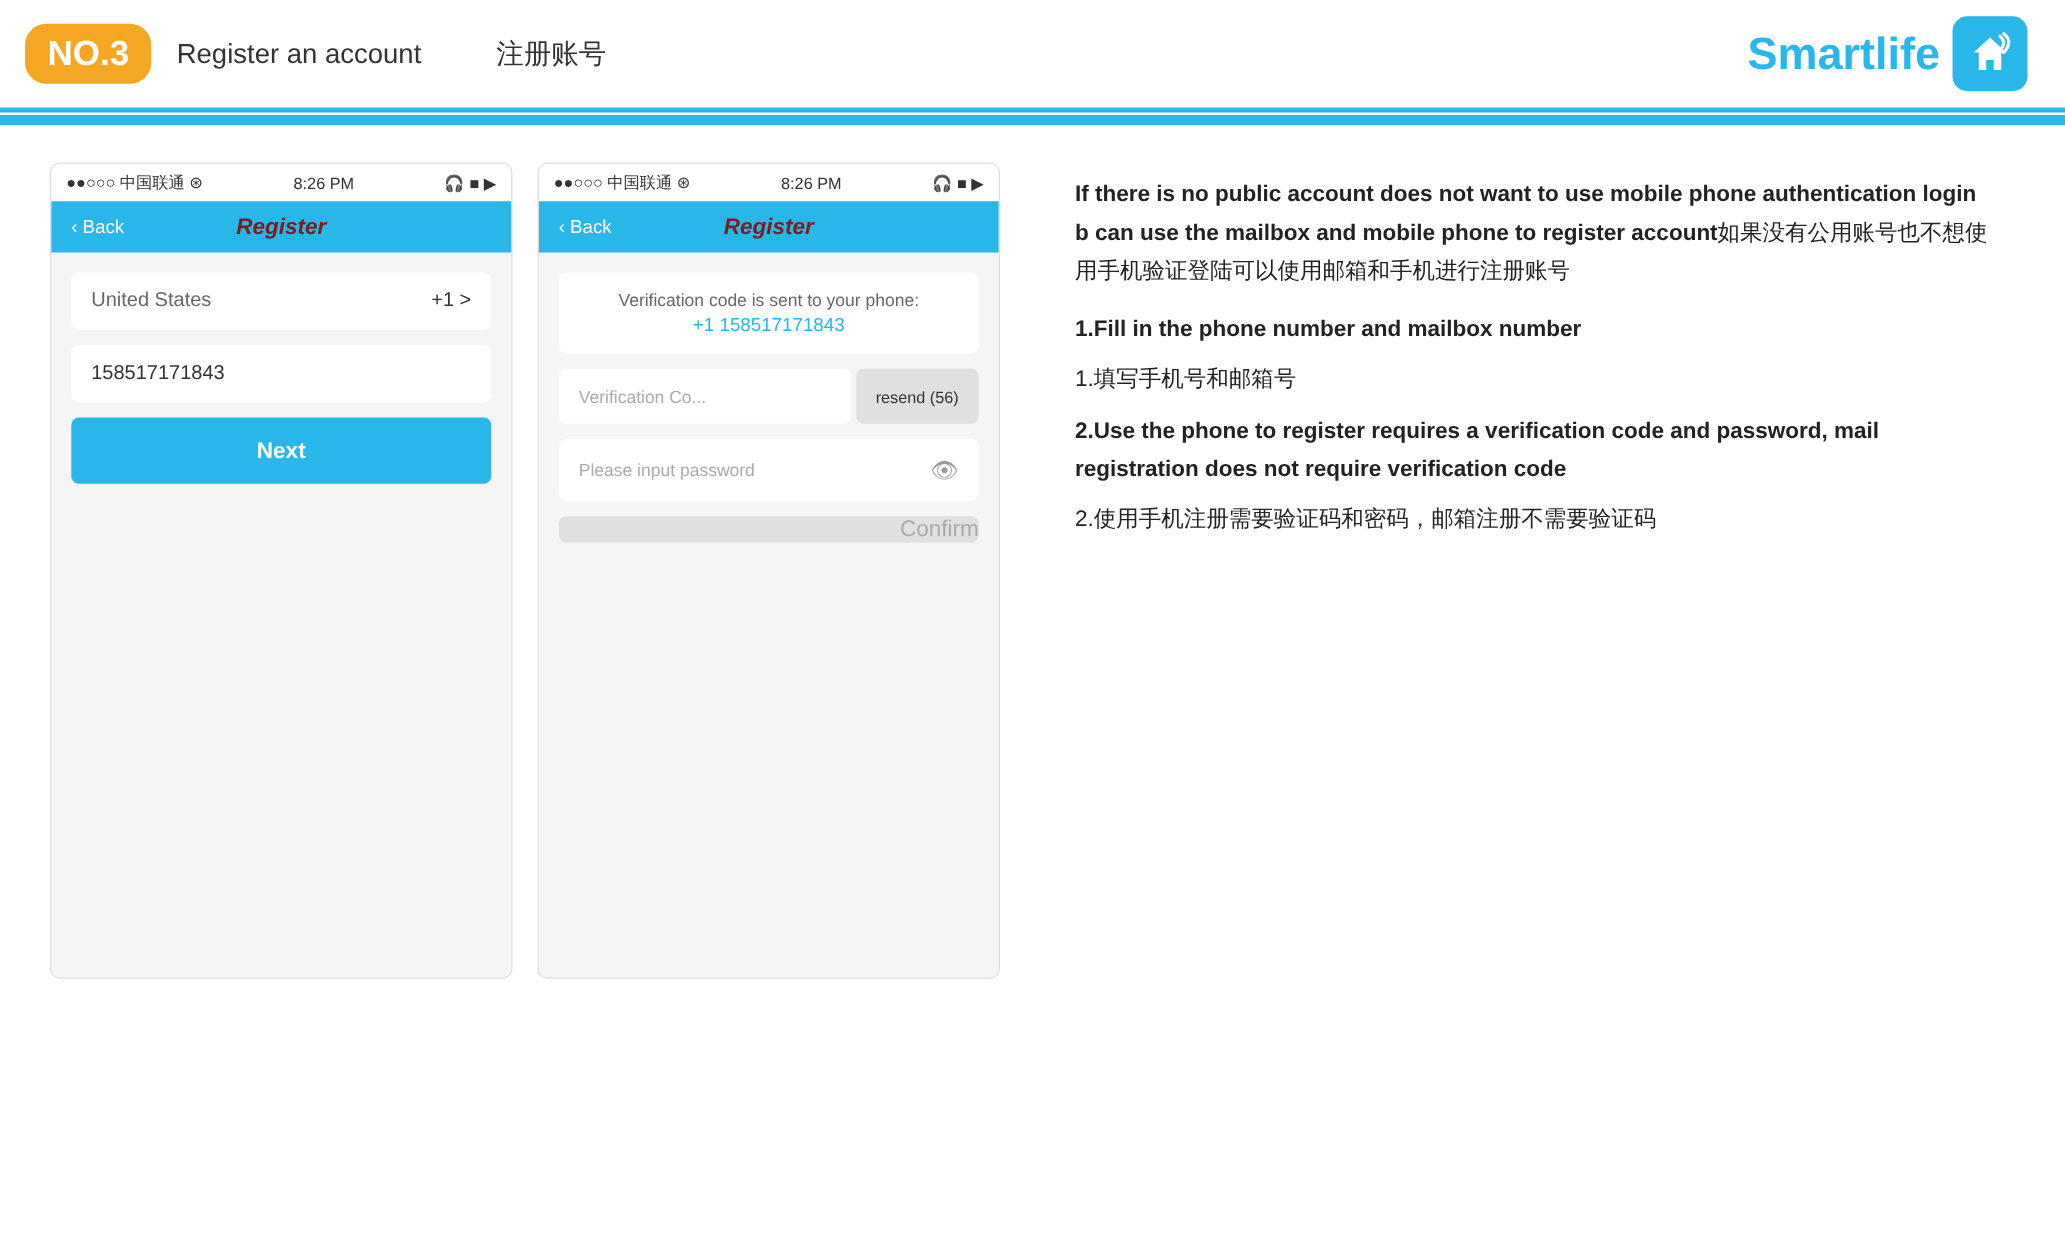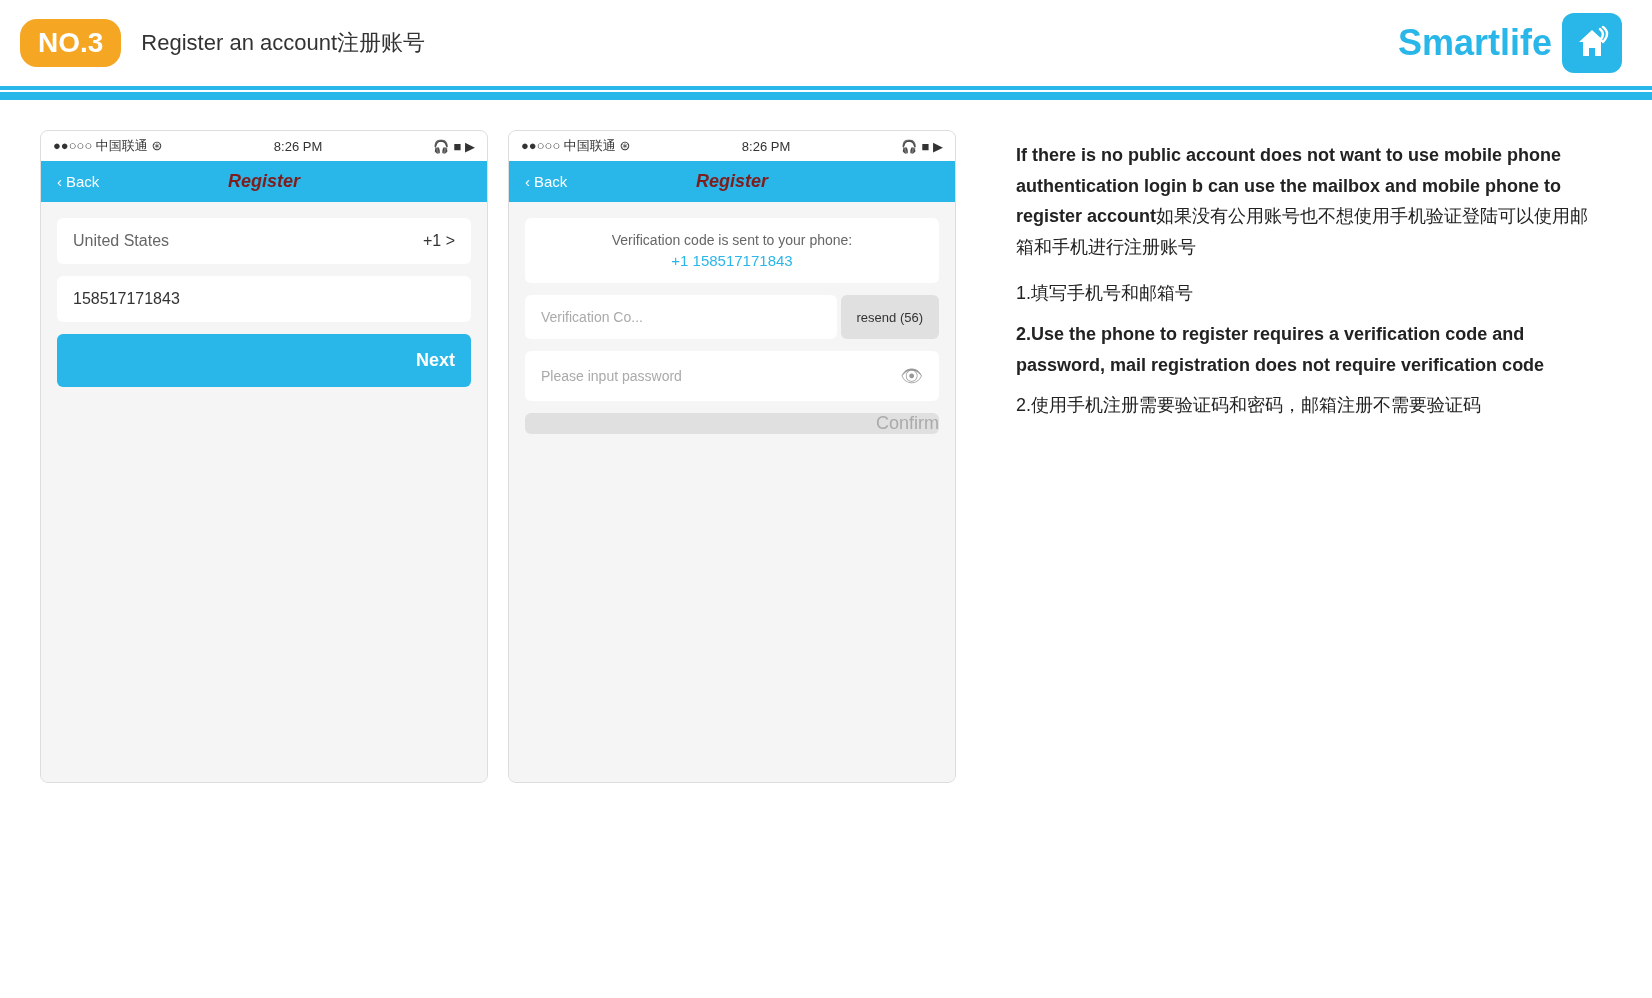--- a/index.html
+++ b/index.html
@@ -24,20 +24,21 @@
       color: #fff;
       font-weight: bold;
       font-size: 28px;
       padding: 8px 18px;
       margin-right: 20px;
       border-radius: 17px;
     }
     .header-title {
       font-size: 22px;
       color: #333;
+      margin-right: 60px;
     }
     .header-chinese {
       font-size: 22px;
       color: #333;
     }
     .header-logo {
       position: absolute;
       right: 30px;
       top: 50%;
       transform: translateY(-50%);
@@ -75,21 +76,21 @@
     }
 
     
     .phones-section {
       display: flex;
       gap: 20px;
       flex-shrink: 0;
     }
 
     .phone-mockup {
-      width: 448px;
+      width: 370px;
       background: #f0f0f0;
       border-radius: 8px;
       overflow: hidden;
       border: 1px solid #ddd;
       font-family: Arial, sans-serif;
     }
 
     
     .status-bar {
       background: #fff;
@@ -171,21 +172,21 @@
       margin-bottom: 12px;
       font-size: 16px;
       color: #333;
     }
 
     .next-btn {
       background: #29b6e8;
       color: #fff;
       border-radius: 6px;
       padding: 16px;
-      text-align: right;
+      text-align: center;
       font-size: 18px;
       font-weight: bold;
       margin-bottom: 12px;
       cursor: pointer;
     }
 
     
     .verification-notice {
       background: #fff;
       border-radius: 6px;
@@ -355,20 +356,23 @@
       </div>
     </div>
 
   </div>
 
   <div class="description-section">
     <div class="desc-para">
       <span class="desc-bold">If there is no public account does not want to use mobile phone authentication login b can use the mailbox and mobile phone to register account</span><span>如果没有公用账号也不想使用手机验证登陆可以使用邮箱和手机进行注册账号</span>
     </div>
     <div class="desc-numbered">
+      <span class="desc-bold">1.Fill in the phone number and mailbox number</span>
+    </div>
+    <div class="desc-numbered">
       <span>1.填写手机号和邮箱号</span>
     </div>
     <div class="desc-numbered">
       <span class="desc-bold">2.Use the phone to register requires a verification code and password, mail registration does not require verification code</span>
     </div>
     <div class="desc-numbered">
       <span>2.使用手机注册需要验证码和密码，邮箱注册不需要验证码</span>
     </div>
   </div>
 

